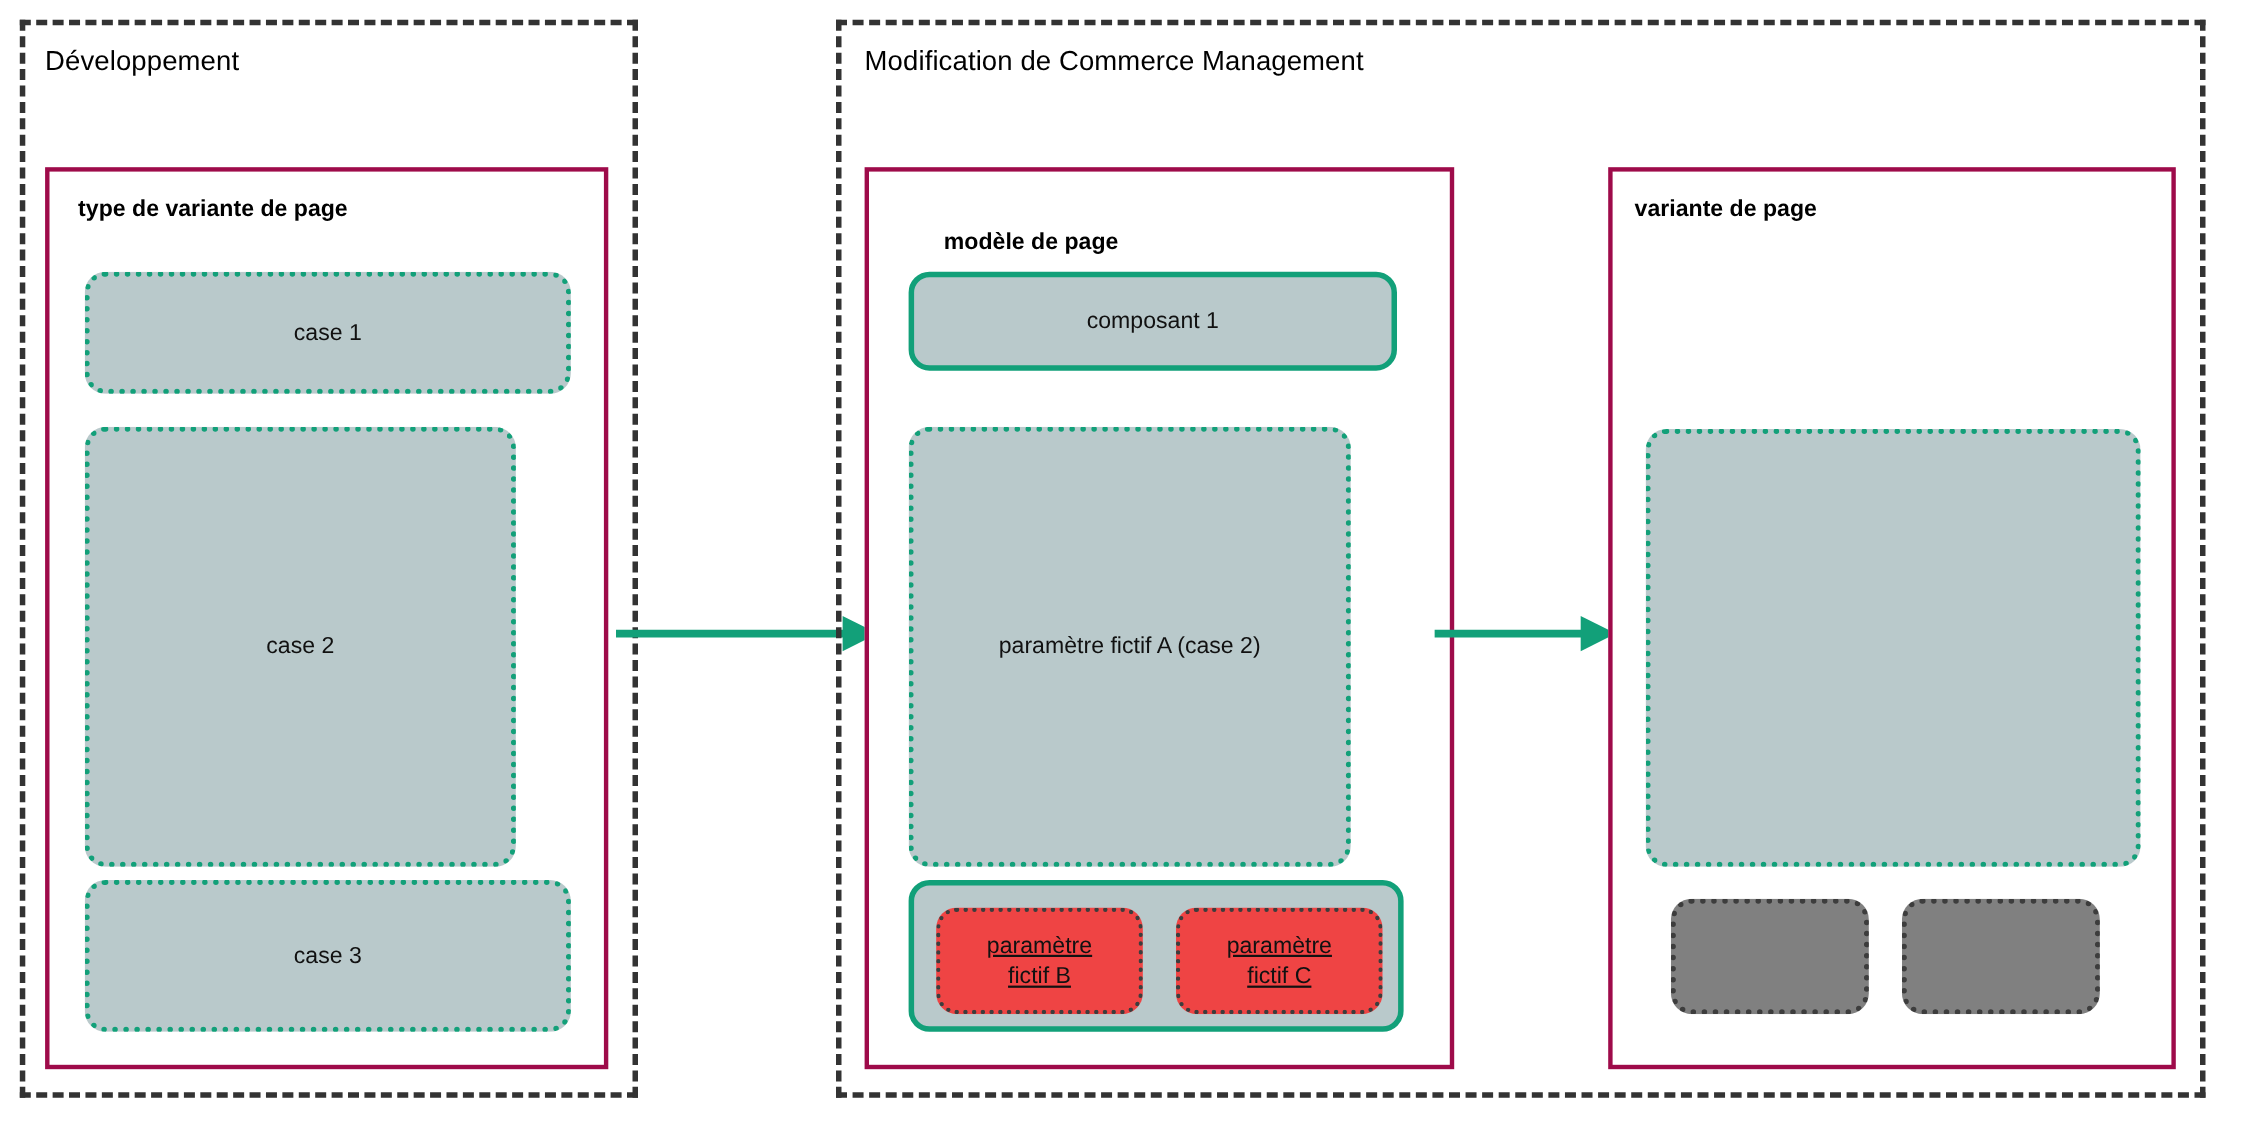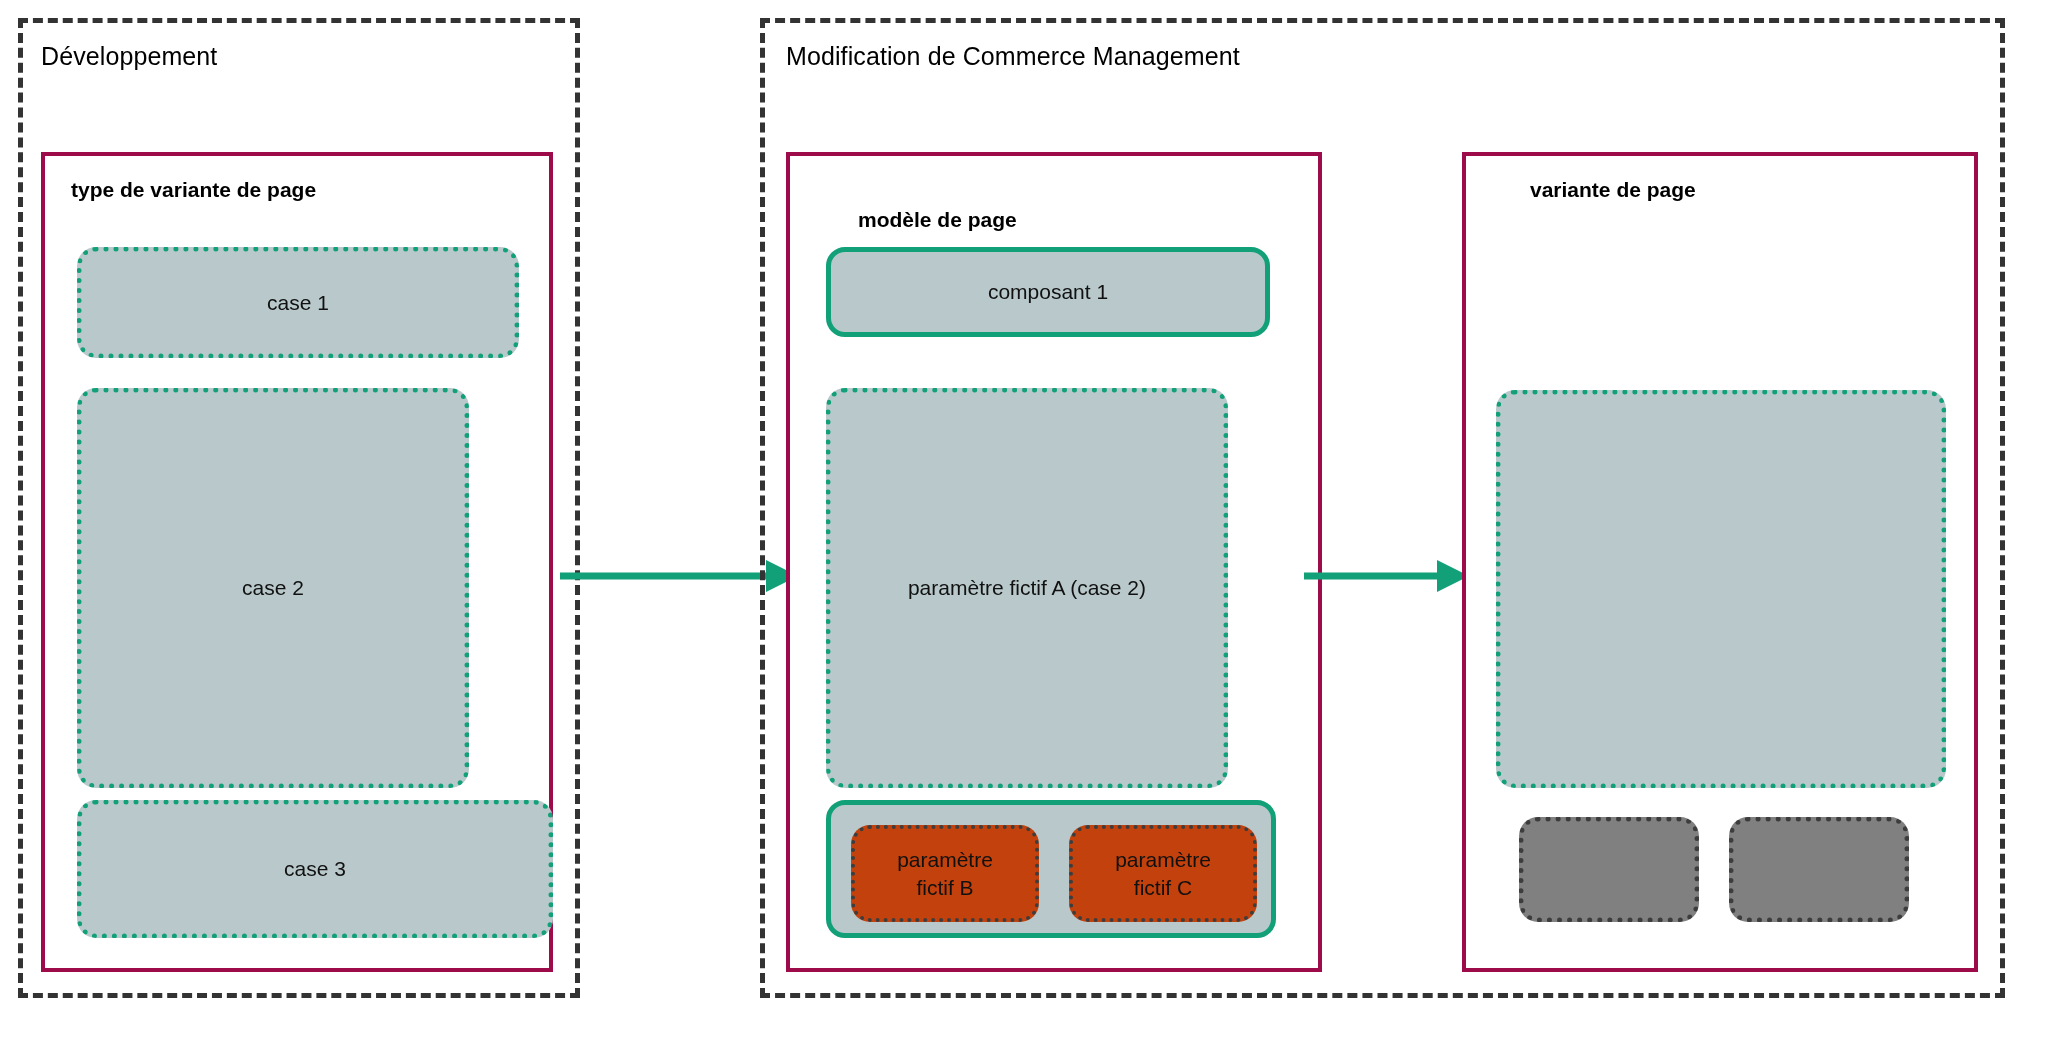--- a/index.html
+++ b/index.html
@@ -61,22 +61,23 @@
   }
   .slot-dotted-teal {
     background: #b9c9cb;
     border: 5px dotted #12a079;
   }
   .slot-solid-teal {
     background: #b9c9cb;
     border: 5px solid #12a079;
   }
   .slot-gray {
-    background: #c2410c;
+    background: #ef4444;
     border: 4px dotted #3d3d3d;
+    text-decoration: underline;
   }
   .slot-gray-dark {
     background: #808080;
     border: 5px dotted #3d3d3d;
   }
 
   
   .arrow {
     position: absolute;
   }
@@ -88,21 +89,21 @@
 <div class="lane" style="left:18px; top:18px; width:562px; height:980px;"></div>
 <div class="lane-title" style="left:41px; top:42px;">Développement</div>
 
 <div class="entity" style="left:41px; top:152px; width:512px; height:820px;"></div>
 <div class="entity-title" style="left:71px; top:178px;">type de variante de page</div>
 
 <div class="slot slot-dotted-teal" style="left:77px; top:247px; width:442px; height:111px;">case 1</div>
 
 <div class="slot slot-dotted-teal" style="left:77px; top:388px; width:392px; height:400px;">case 2</div>
 
-<div class="slot slot-dotted-teal" style="left:77px; top:800px; width:476px; height:138px;">case 3</div>
+<div class="slot slot-dotted-teal" style="left:77px; top:800px; width:442px; height:138px;">case 3</div>
 
 <div class="arrow" style="left:560px; top:556px; width:238px; height:40px;">
   <svg width="238" height="40" viewBox="0 0 238 40">
     <line x1="0" y1="20" x2="212" y2="20" stroke="#12a079" stroke-width="7"></line>
     <polygon points="206,4 238,20 206,36" fill="#12a079"></polygon>
   </svg>
 </div>
 
 <div class="lane" style="left:760px; top:18px; width:1245px; height:980px;"></div>
 <div class="lane-title" style="left:786px; top:42px;">Modification de Commerce Management</div>
@@ -122,19 +123,19 @@
 </div>
 
 <div class="arrow" style="left:1304px; top:556px; width:165px; height:40px;">
   <svg width="165" height="40" viewBox="0 0 165 40">
     <line x1="0" y1="20" x2="139" y2="20" stroke="#12a079" stroke-width="7"></line>
     <polygon points="133,4 165,20 133,36" fill="#12a079"></polygon>
   </svg>
 </div>
 
 <div class="entity" style="left:1462px; top:152px; width:516px; height:820px;"></div>
-<div class="entity-title" style="left:1486px; top:178px;margin-left:44px;">variante de page</div>
+<div class="entity-title" style="left:1486px; top:178px;">variante de page</div>
 
 <div class="slot slot-dotted-teal" style="left:1496px; top:390px; width:450px; height:398px;"></div>
 
 <div class="slot slot-gray-dark" style="left:1519px; top:817px; width:180px; height:105px;"></div>
 
 <div class="slot slot-gray-dark" style="left:1729px; top:817px; width:180px; height:105px;"></div>
 
 </body></html>

